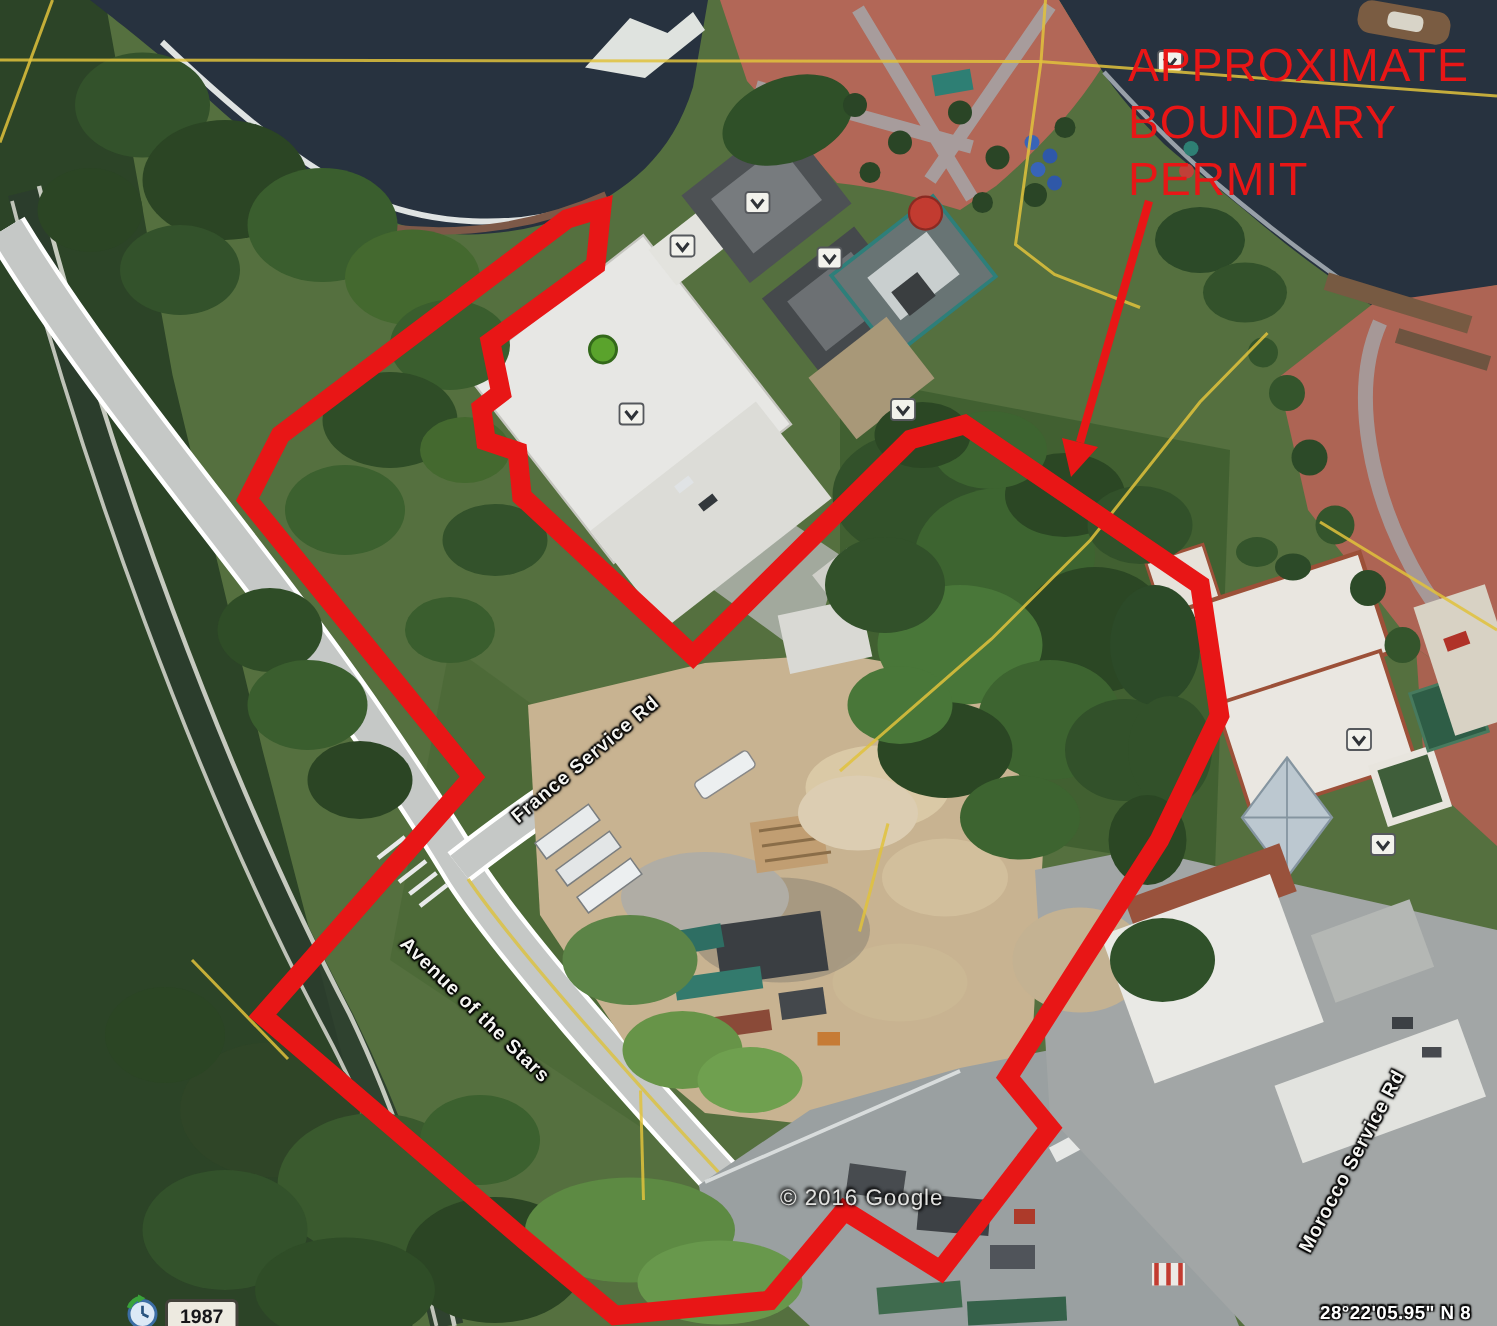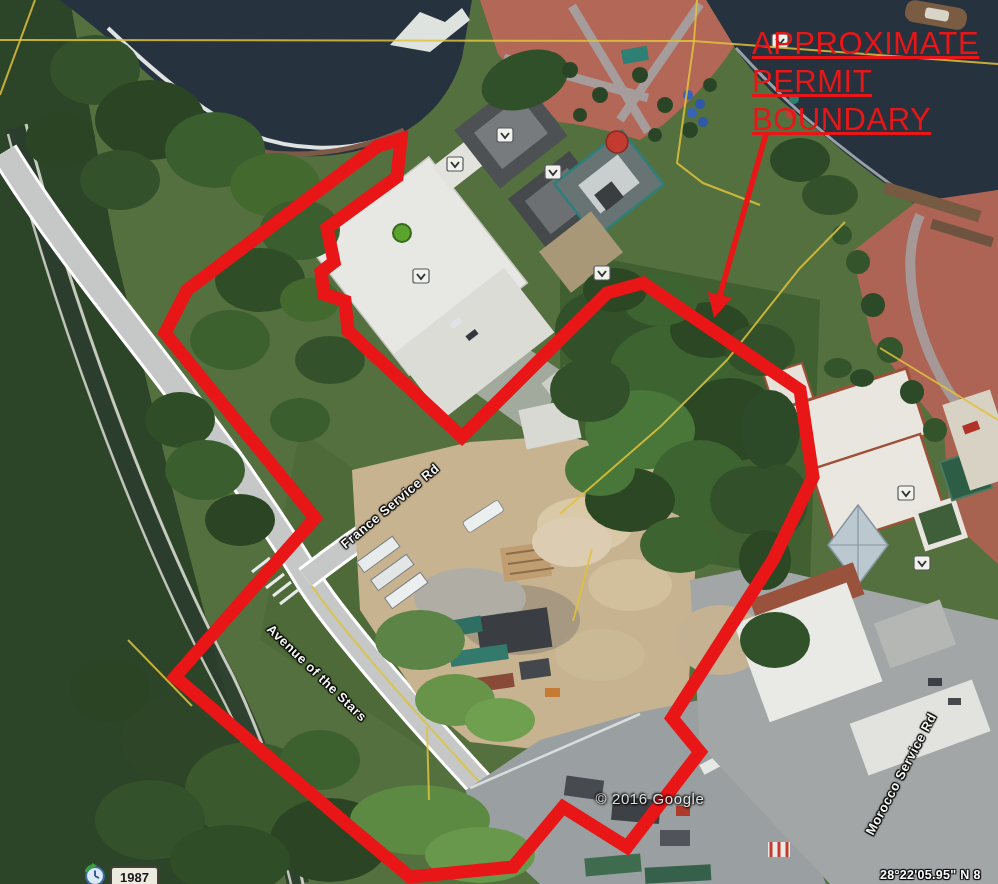--- a/index.html
+++ b/index.html
@@ -9,24 +9,24 @@
   }
   #terrain{position:absolute;left:0;top:0;}
   .road-label{
     position:absolute;white-space:nowrap;color:#f5f5f2;
     font-size:13px;font-weight:bold;letter-spacing:.6px;
     text-shadow:-1px -1px 1px #000,1px -1px 1px #000,-1px 1px 1px #000,1px 1px 1px #000,0 0 3px #000;
     pointer-events:none;
   }
   #permit-label{
     position:absolute;left:752px;top:25px;color:#e81616;
-    font-size:31px;line-height:38px;letter-spacing:.5px;font-weight:normal;text-decoration:underline;
+    font-size:31px;line-height:38px;letter-spacing:.5px;font-weight:normal;
   }
   #attribution{
-    position:absolute;left:520px;top:788px;width:260px;text-align:center;
+    position:absolute;left:520px;top:788px;width:260px;
     color:rgba(242,242,240,.92);font-size:15px;line-height:22px;letter-spacing:.6px;
     text-shadow:0 0 3px #000,1px 1px 2px #000,-1px -1px 2px #000;
   }
   #coords{
     position:absolute;left:880px;top:868px;white-space:nowrap;
     color:#fff;font-size:12.5px;font-weight:bold;letter-spacing:.3px;
     text-shadow:-1px -1px 1px #000,1px -1px 1px #000,-1px 1px 1px #000,1px 1px 1px #000;
   }
   #year-badge{
     position:absolute;left:110px;top:866px;height:24px;padding:2px 8px 0 8px;
@@ -301,22 +301,22 @@
         <polygon points="714,318 708,292 732,298" fill="#e81616"></polygon>
       </g>
 </svg>
 
   <div class="road-label" style="left: 390px; top: 506px; transform: translate(-50%, -50%) rotate(-40deg);">France Service Rd</div>
   <div class="road-label" style="left: 317px; top: 673px; transform: translate(-50%, -50%) rotate(44deg);">Avenue of the Stars</div>
   <div class="road-label" style="left: 901px; top: 774px; transform: translate(-50%, -50%) rotate(-62deg);">Morocco Service Rd</div>
 
   <div id="permit-label">
     <div>APPROXIMATE</div>
+    <div>BOUNDARY</div>
     <div>PERMIT</div>
-    <div>BOUNDARY</div>
   </div>
 
   <div id="attribution">
     <div>© 2016 Google</div>
   </div>
 
   <div id="coords">28°22'05.95" N   8</div>
 
   <svg id="clock-btn" viewBox="0 0 26 26" xmlns="http://www.w3.org/2000/svg">
     <circle cx="13" cy="14" r="9" fill="#dce9f6" stroke="#3c6ea5" stroke-width="2"></circle>

